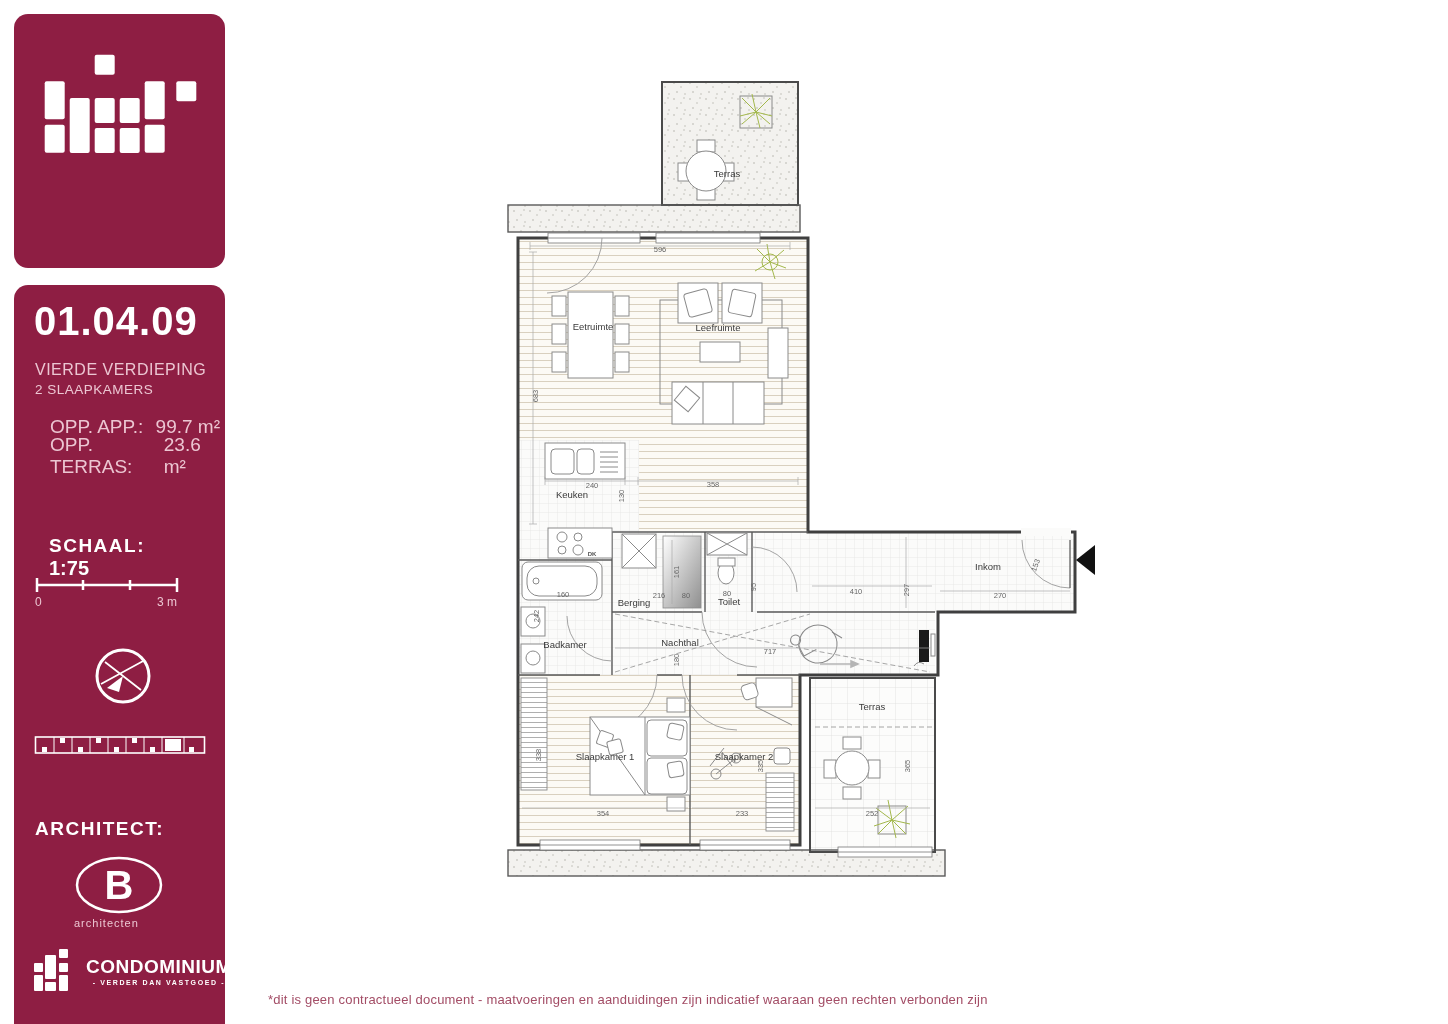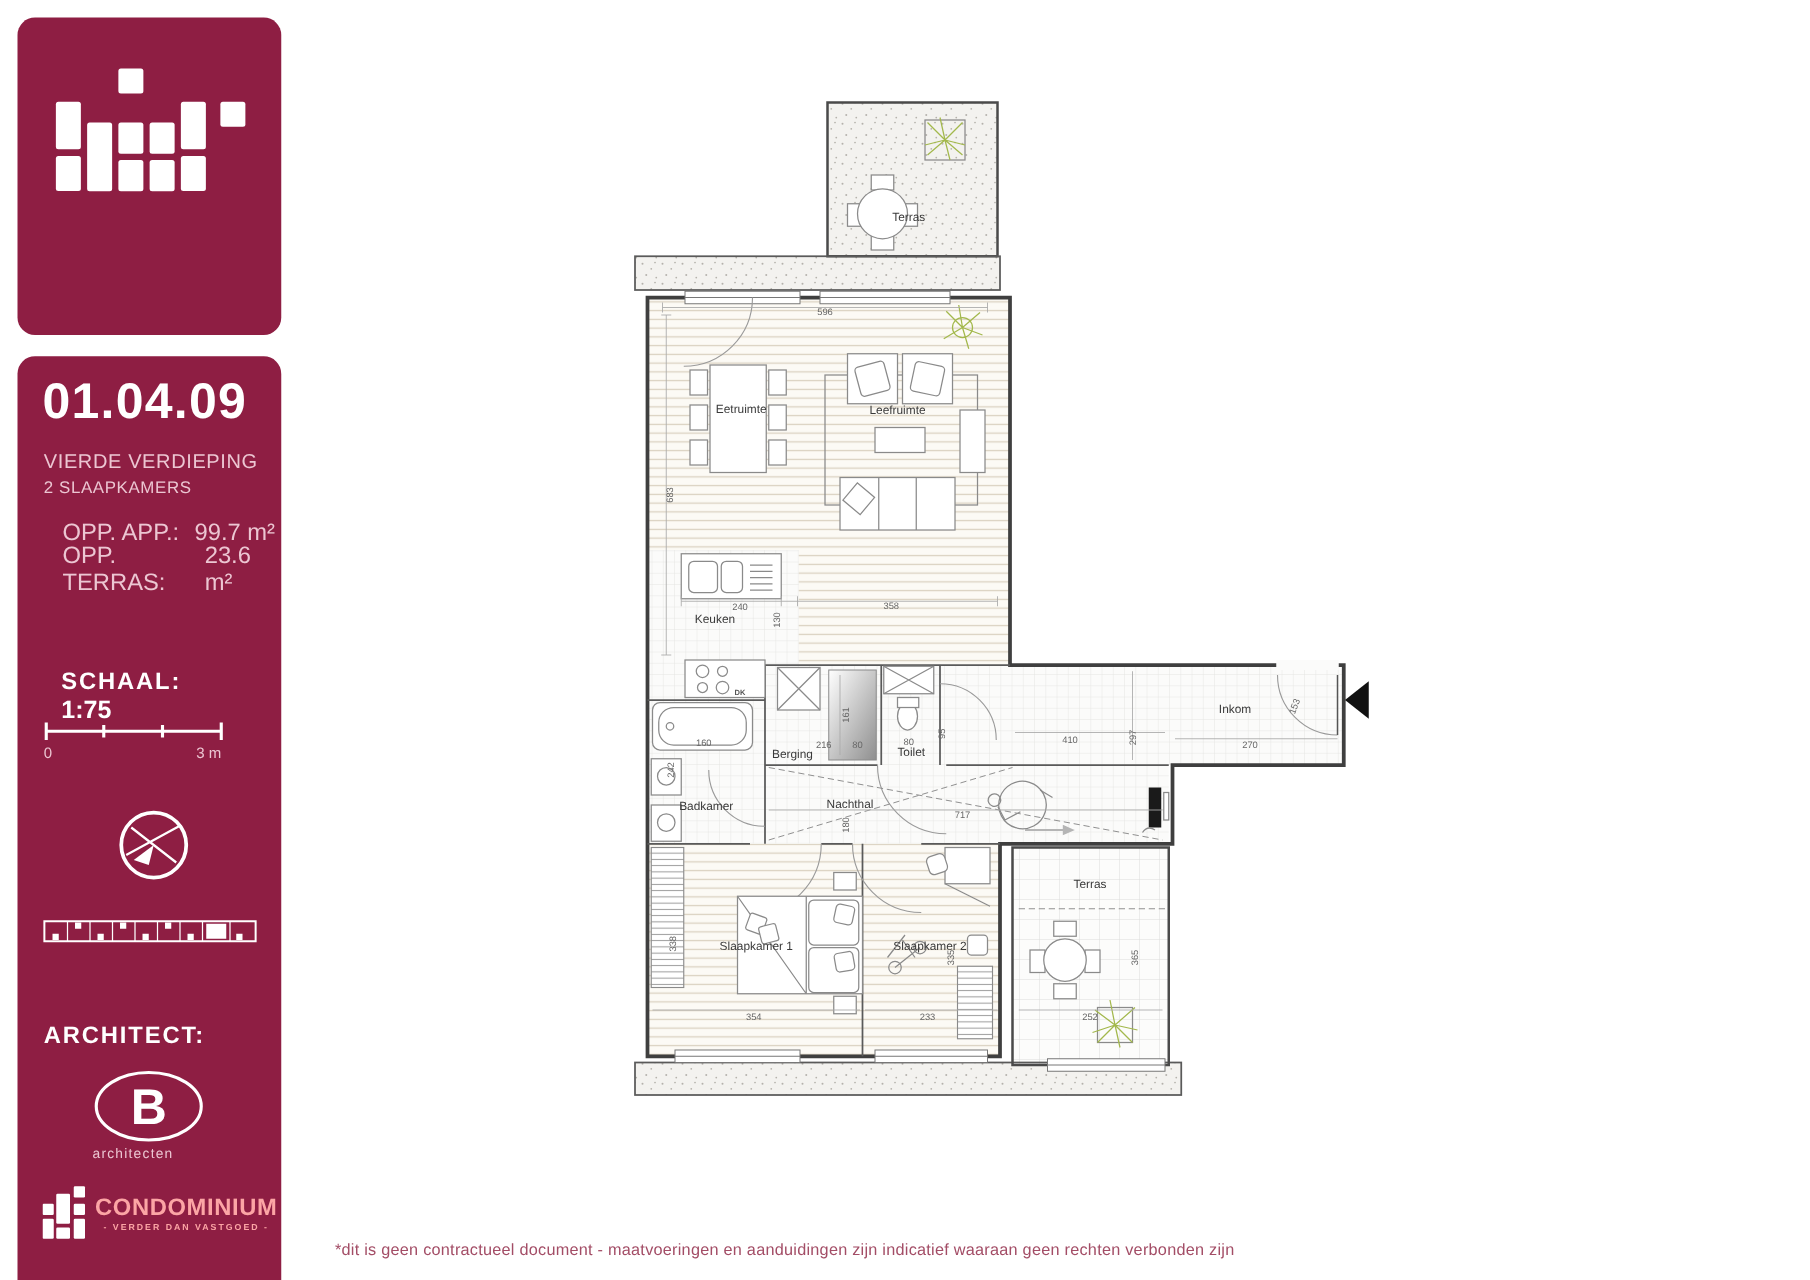--- a/index.html
+++ b/index.html
@@ -30,21 +30,21 @@
   .scalebar-labels { position:absolute; left:21px; top:310px; width:142px; display:flex;
                      justify-content:space-between; color:#ecc6d2; font-size:12px; }
   .compass { position:absolute; left:78px; top:360px; }
   .strip   { position:absolute; left:20px; top:448px; }
 
   .architect-label { position:absolute; left:21px; top:533px; color:#fff; font-size:19px; font-weight:bold; letter-spacing:1.5px; }
   .blogo { position:absolute; left:60px; top:570px; }
   .blogo-name { position:absolute; left:0; top:62px; width:90px; text-align:left; color:#ecc6d2; font-size:11px; letter-spacing:1px; }
 
   .condo-row { position:absolute; left:20px; top:662px; display:flex; align-items:center; }
-  .condo-text { color:#fca5a5; }
+  .condo-text { margin-left:10px; color:#ffffff; }
   .condo-name { font-size:19px; font-weight:bold; letter-spacing:0.5px; }
   .condo-tagline { font-size:7px; font-weight:bold; letter-spacing:1.6px; text-align:center; margin-top:1px; }
 
   
   .disclaimer { position:absolute; left:268px; top:992px; color:#a34d66; font-size:13px; letter-spacing:0.2px; }
 
   
   #plan { position:absolute; left:0; top:0; }
   .room-label { font-size:9.5px; fill:#3a3a3a; }
   .dim { font-size:7.5px; fill:#666; }

